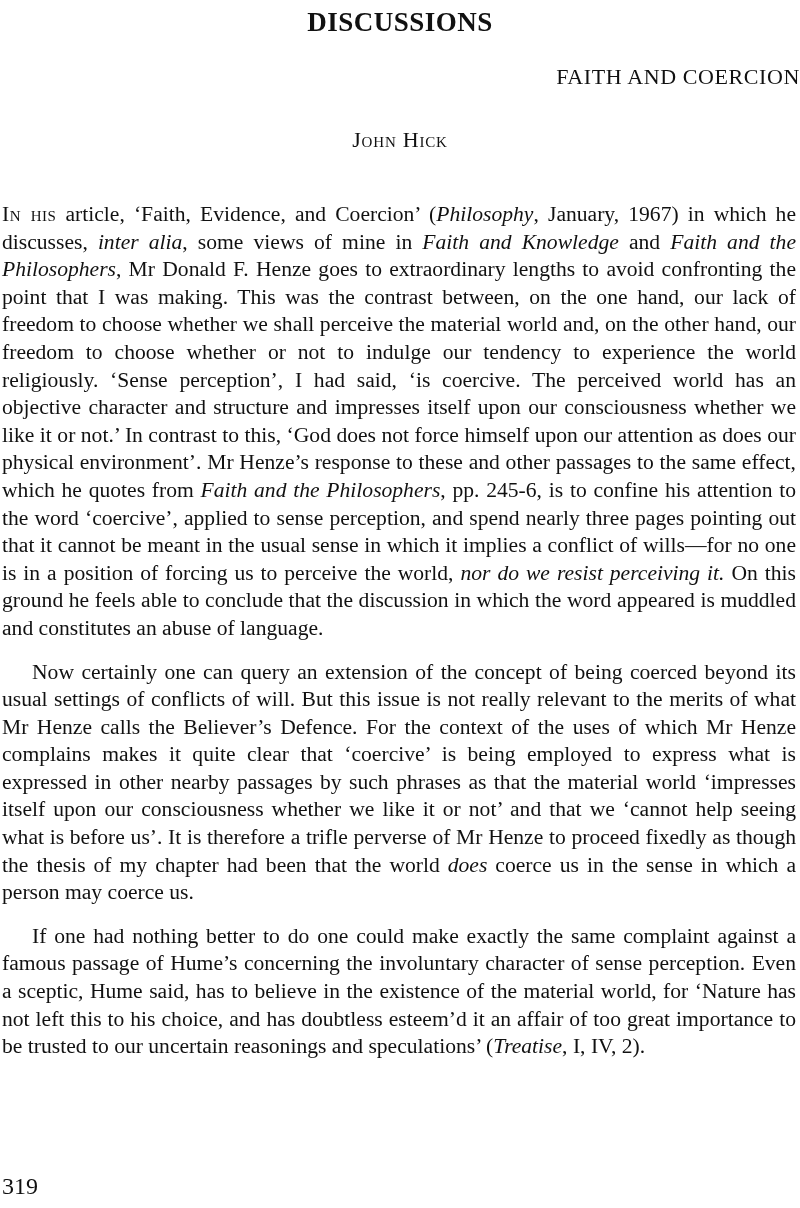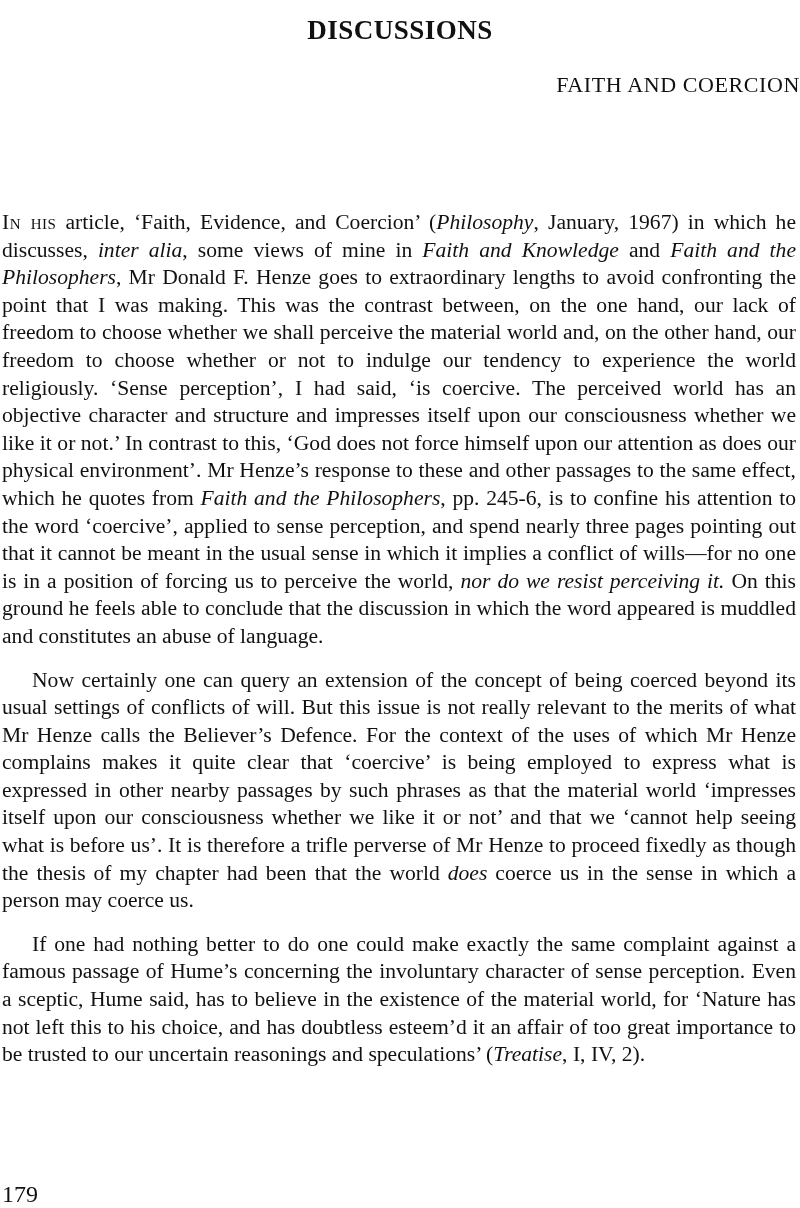--- a/index.html
+++ b/index.html
@@ -11,21 +11,21 @@
     width: 800px;
     height: 1208px;
     overflow: hidden;
     position: relative;
     color: #111111;
     font-family: "Liberation Serif", "DejaVu Serif", serif;
   }
   .page {
     position: absolute;
     left: 0;
-    top: 16px;
+    top: 8px;
     width: 800px;
     height: 1148px;
   }
   .section-heading {
     position: absolute;
     top: -6px;
     left: 0;
     width: 800px;
     text-align: center;
     font-size: 27px;
@@ -92,26 +92,27 @@
 </style>
 </head>
 <body>
 
 <div class="page">
 
   <h1 class="section-heading">DISCUSSIONS</h1>
 
   <h2 class="article-title">FAITH AND COERCION</h2>
 
+  <div class="author">John Hick</div>
 
   <div class="body-text">
 
     <p><span class="lead-caps">In his</span><span> article, ‘Faith, Evidence, and Coercion’ (</span><em>Philosophy</em><span>, January, 1967) in which he discusses, </span><em>inter alia</em><span>, some views of mine in </span><em>Faith and Knowledge</em><span> and </span><em>Faith and the Philosophers</em><span>, Mr Donald F. Henze goes to extraordinary lengths to avoid confronting the point that I was making. This was the contrast between, on the one hand, our lack of freedom to choose whether we shall perceive the material world and, on the other hand, our freedom to choose whether or not to indulge our tendency to experience the world religiously. ‘Sense perception’, I had said, ‘is coercive. The perceived world has an objective character and structure and impresses itself upon our consciousness whether we like it or not.’ In contrast to this, ‘God does not force himself upon our attention as does our physical environment’. Mr Henze’s response to these and other passages to the same effect, which he quotes from </span><em>Faith and the Philosophers</em><span>, pp. 245-6, is to confine his attention to the word ‘coercive’, applied to sense perception, and spend nearly three pages pointing out that it cannot be meant in the usual sense in which it implies a conflict of wills—for no one is in a position of forcing us to perceive the world, </span><em>nor do we resist perceiving it.</em><span> On this ground he feels able to conclude that the discussion in which the word appeared is muddled and constitutes an abuse of language.</span></p>
 
     <p class="indent"><span>Now certainly one can query an extension of the concept of being coerced beyond its usual settings of conflicts of will. But this issue is not really relevant to the merits of what Mr Henze calls the Believer’s Defence. For the context of the uses of which Mr Henze complains makes it quite clear that ‘coercive’ is being employed to express what is expressed in other nearby passages by such phrases as that the material world ‘impresses itself upon our consciousness whether we like it or not’ and that we ‘cannot help seeing what is before us’. It is therefore a trifle perverse of Mr Henze to proceed fixedly as though the thesis of my chapter had been that the world </span><em>does</em><span> coerce us in the sense in which a person may coerce us.</span></p>
 
     <p class="indent"><span>If one had nothing better to do one could make exactly the same complaint against a famous passage of Hume’s concerning the involuntary character of sense perception. Even a sceptic, Hume said, has to believe in the existence of the material world, for ‘Nature has not left this to his choice, and has doubtless esteem’d it an affair of too great importance to be trusted to our uncertain reasonings and speculations’ (</span><em>Treatise</em><span>, I, IV, 2).</span></p>
 
   </div>
 
-  <div class="page-number">179</div>
+  <div class="page-number">319</div>
 
 </div>
 
 </body></html>

